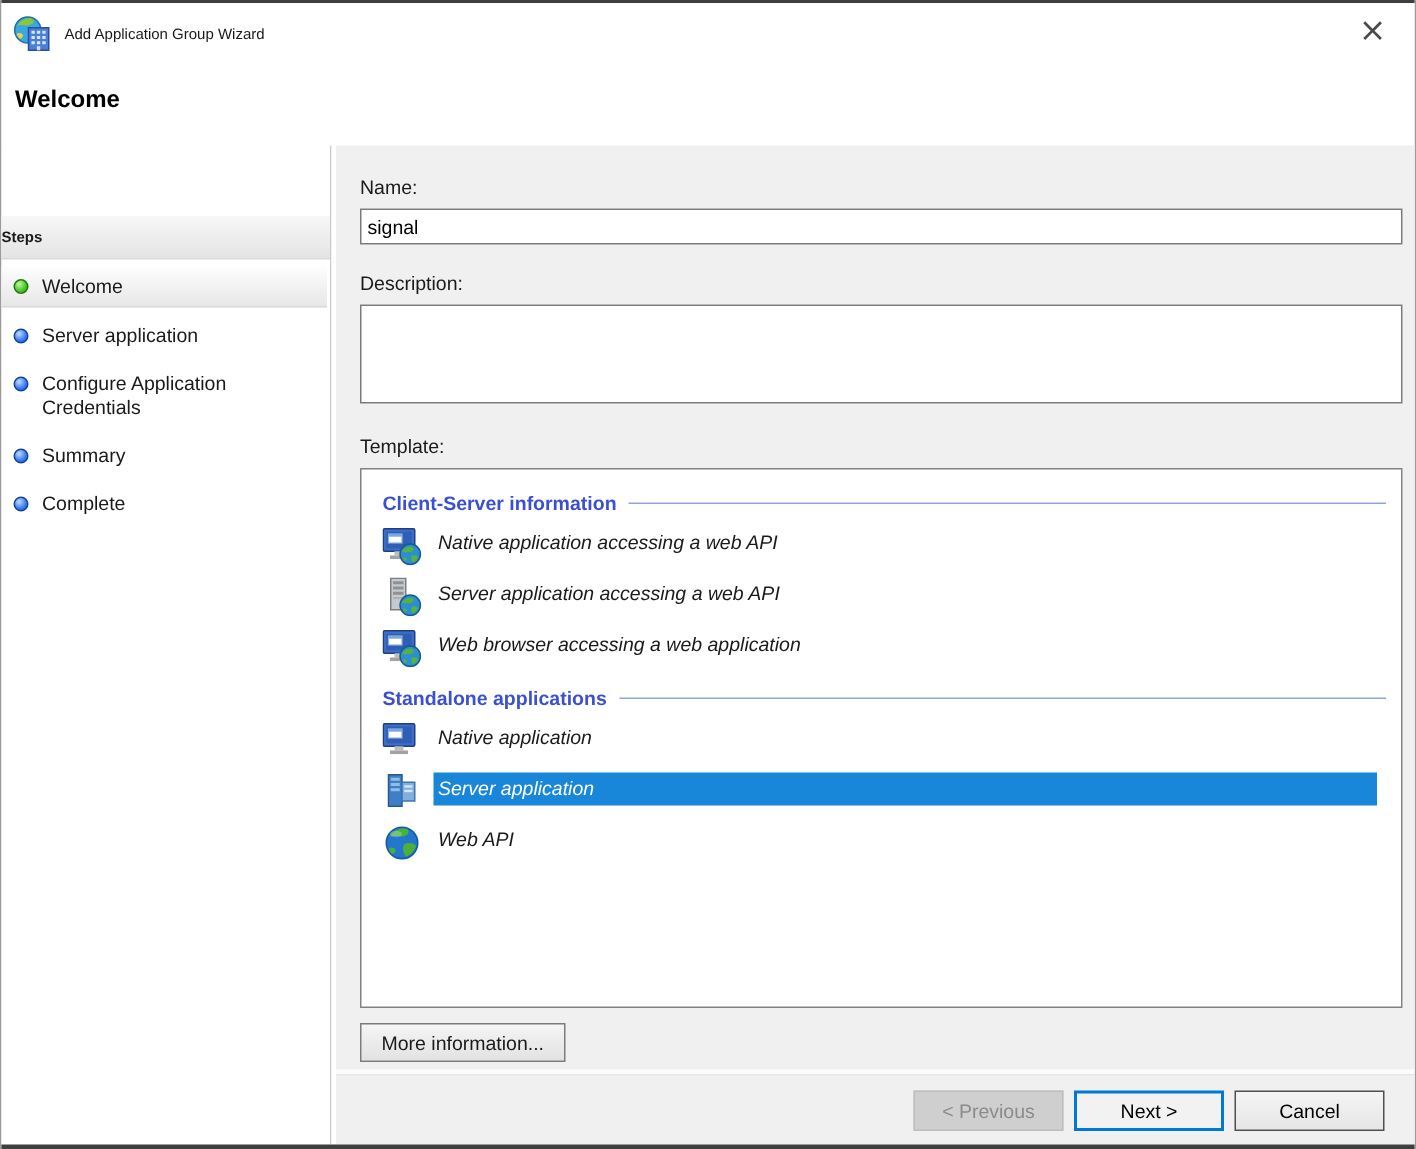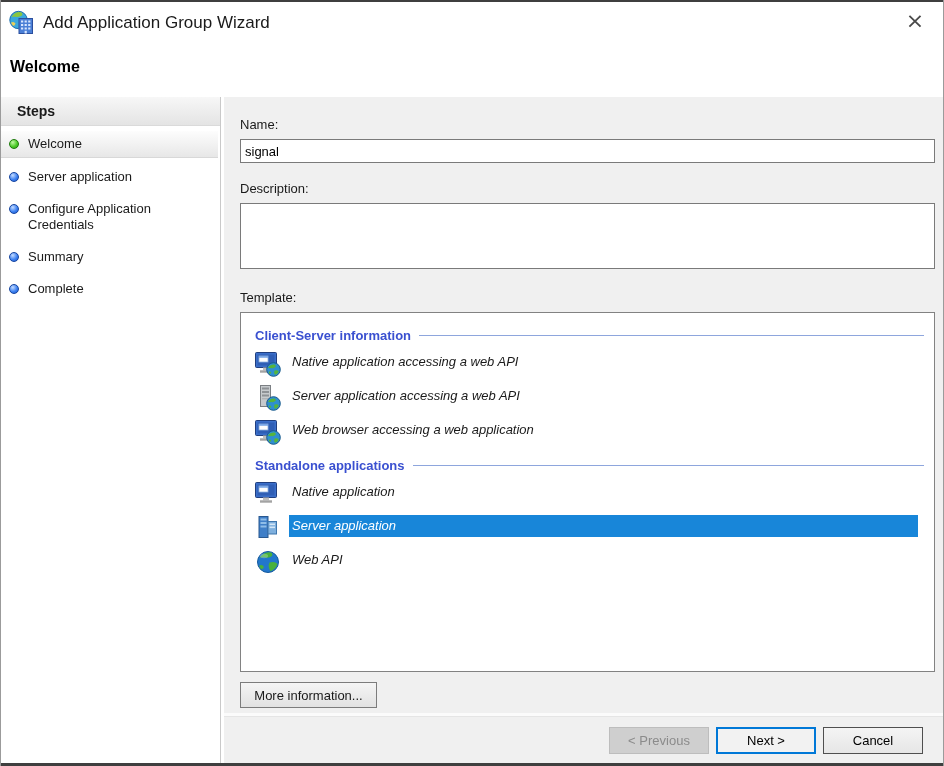--- a/index.html
+++ b/index.html
@@ -10,39 +10,39 @@
     width:944px; height:766px; background:#fff; position:relative;
     border-left:1px solid #9b9b9b; border-right:1px solid #9b9b9b;
     display:flex; flex-direction:column;
   }
   .top-edge{ height:2px; background:#3f3f3f; flex:none; }
   .bottom-edge{ height:3px; background:#3f3f3f; flex:none; }
 
   
   .titlebar{ height:42px; flex:none; display:flex; align-items:center; padding-left:8px; position:relative; background:#fff; }
   .titlebar .app-icon{ width:26px; height:26px; display:inline-flex; flex:none; }
-  .titlebar .title{ margin-left:8px; font-size:17px; color:#1a1a1a; }
+  .titlebar .title{ margin-left:8px; font-size:10px; color:#1a1a1a; }
   .close-btn{
     position:absolute; right:12px; top:4px; width:32px; height:30px;
     background:transparent; border:none; cursor:pointer;
     font-size:22px; line-height:28px; color:#4a4a4a; font-family:"DejaVu Sans",sans-serif;
   }
 
   
   .heading-bar{ height:53px; flex:none; padding:14px 0 0 9px; background:#fff; }
   .heading-bar h1{ font-size:16px; font-weight:bold; color:#000; }
 
   
   .content{ flex:1; display:flex; min-height:0; }
 
   
   .sidebar{ width:220px; flex:none; background:#fff; border-right:1px solid #c9c9c9; }
   .steps-header{
-    height:29px; line-height:29px; padding-left:16px; font-weight:bold; font-size:14px;
-    background:linear-gradient(#f7f7f7,#e4e4e4); border-bottom:1px solid #dadada;
+    height:29px; line-height:29px; padding-left:0; font-weight:bold; font-size:10px;
+    background:linear-gradient(#f7f7f7,#e4e4e4); border-bottom:1px solid #dadada;margin-top:47px;
   }
   .steps-list{ list-style:none; padding-top:5px; }
   .steps-list li{ display:flex; align-items:flex-start; padding:5px 6px 5px 8px; margin:0 2px 6px 0; }
   .steps-list li.active{
     background:linear-gradient(#fdfdfd,#e7e7e7);
     border-bottom:1px solid #d8d8d8;
   }
   .bullet{ width:10px; height:10px; border-radius:50%; flex:none; margin:3px 9px 0 0; }
   .bullet.green{ background:radial-gradient(circle at 35% 30%, #c2f7a5, #4ecb2a 55%, #2a9a12); border:1px solid #1d7a0a; }
   .bullet.blue{ background:radial-gradient(circle at 35% 30%, #c4dbff, #3f83f2 55%, #1b55c8); border:1px solid #1544a0; }

